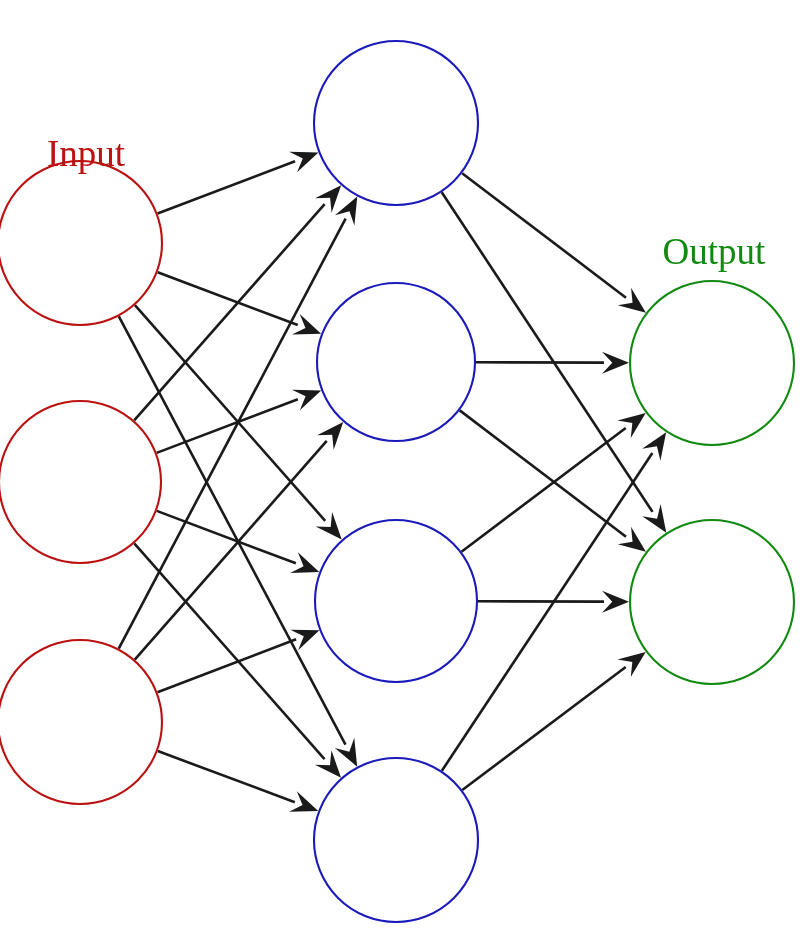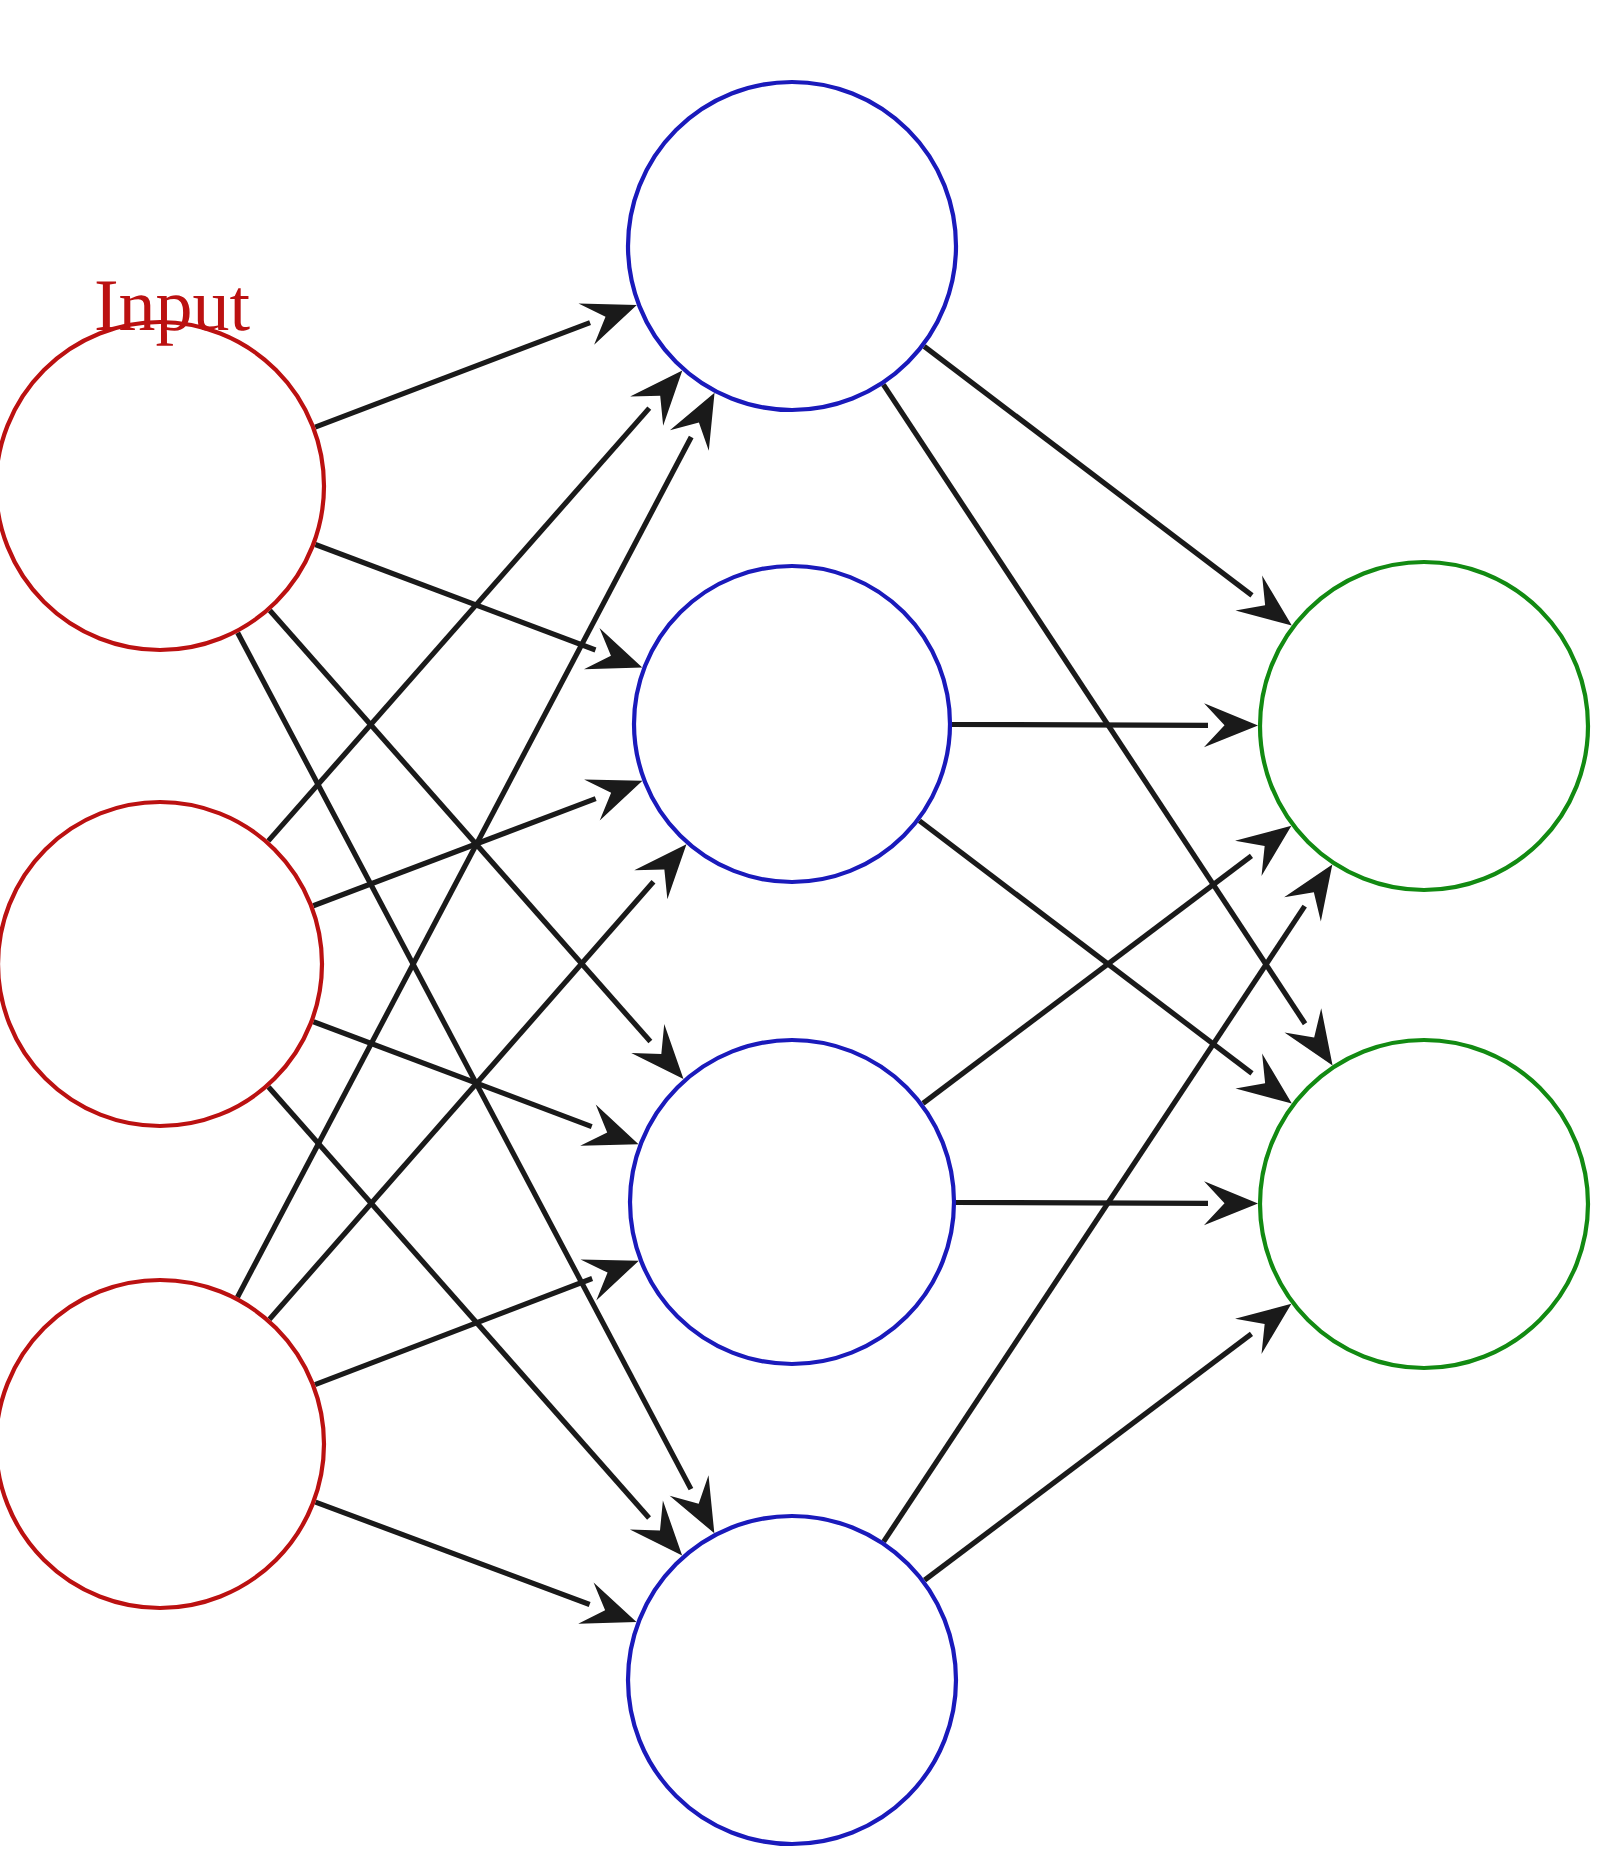--- a/index.html
+++ b/index.html
@@ -80,14 +80,15 @@
         <circle cx="396" cy="601" r="81" class="node" fill="#FFFFFF" stroke="#1A1ABB" stroke-width="2.1"></circle>
         <circle cx="396" cy="840" r="82" class="node" fill="#FFFFFF" stroke="#1A1ABB" stroke-width="2.1"></circle>
         <circle cx="712" cy="363" r="82" class="node" fill="#FFFFFF" stroke="#128A12" stroke-width="2.1"></circle>
         <circle cx="712" cy="602" r="82" class="node" fill="#FFFFFF" stroke="#128A12" stroke-width="2.1"></circle>
       </g>
   </svg>
 
   <div class="layer-label" id="label-input" style="left: 86px; top: 95px; color: rgb(187, 17, 17); margin-top: 40px;">Input</div>
 
 
+  <div class="layer-label" id="label-output" style="left: 714px; top: 233px; color: rgb(18, 138, 18);">Output</div>
 
 </div>
 
 </body></html>

